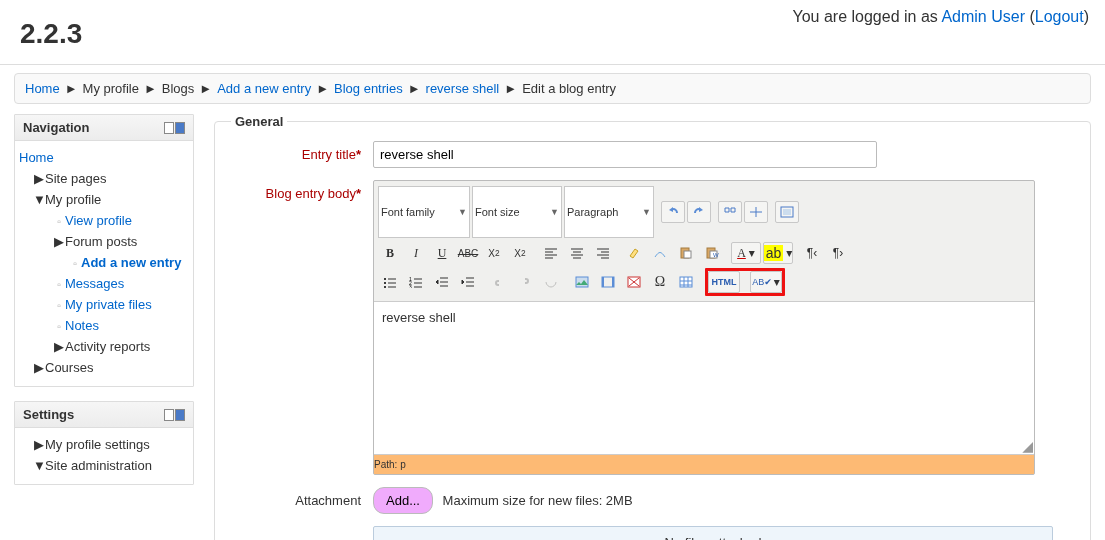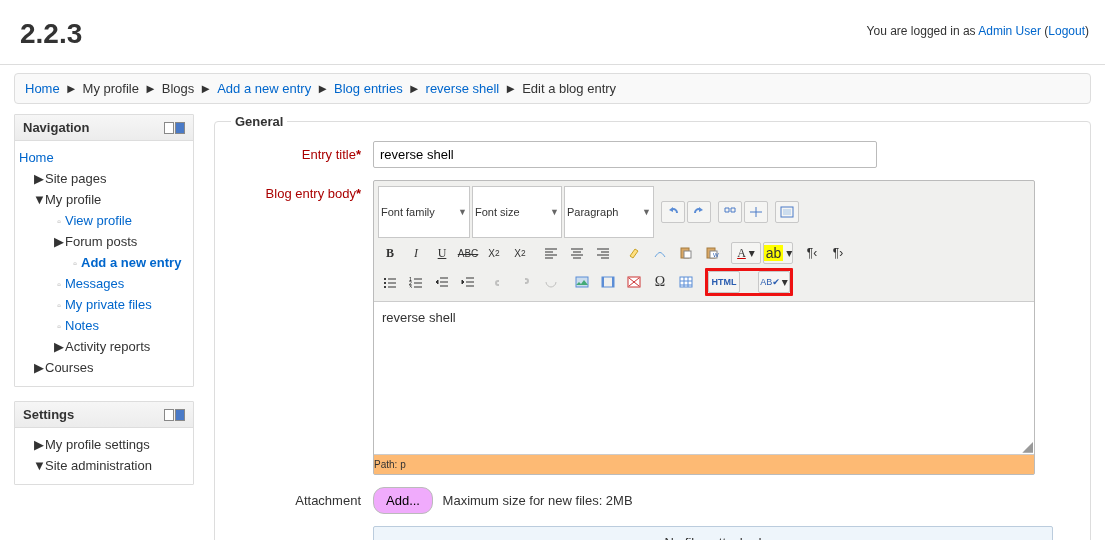--- a/index.html
+++ b/index.html
@@ -1,18 +1,18 @@
 <!DOCTYPE html>
 <html><head>
 <meta charset="utf-8">
 <style>
 html,body{margin:0;padding:0;font-family:Arial,Helvetica,sans-serif;font-size:13px;color:#333;background:#fff}
 a{color:#0066cc;text-decoration:none;cursor:pointer}
 .page{width:1105px;height:540px;position:relative;overflow:hidden}
-.login-info{position:absolute;top:24px;right:16px;font-size:12px;color:#333}
+.login-info{position:absolute;top:8px;right:16px;font-size:16px;color:#333}
 .header{padding:18px 20px 14px 20px;border-bottom:1px solid #ddd}
 .header h1{margin:0;font-size:28px;font-weight:bold;color:#333}
 .navbar{margin:8px 14px 10px 14px;border:1px solid #ddd;border-radius:4px;background:#f9f9f9;padding:7px 10px;font-size:13px}
 .navbar .sep{display:inline-block;margin:0 5px;color:#333}
 .content-wrap{display:flex;align-items:flex-start;padding:0 14px}
 .sidebar{width:180px;flex-shrink:0;display:flex;flex-direction:column;gap:14px}
 .block{border:1px solid #ddd;border-radius:1px}
 .block-header{background:linear-gradient(#f6f6f6,#ececec);border-bottom:1px solid #ddd;padding:5px 8px;font-weight:bold;font-size:13px;display:flex;align-items:center;justify-content:space-between}
 .block-ctrl{display:flex;gap:1px}
 .ctrl-box{width:8px;height:10px;border:1px solid #888;background:#fff}
@@ -37,21 +37,21 @@
 input.text{width:490px;padding:5px 6px;border:1px solid #bbb;border-radius:2px;font-size:13px}
 .editor-wrap{border:1px solid #bbb;border-radius:2px;width:660px;background:#f0f0ee}
 .toolbar-rows{padding:3px 4px}
 .tb-row{display:flex;align-items:center;gap:2px;padding:2px 0}
 .tb-btn{width:22px;height:20px;border:1px solid transparent;border-radius:2px;display:flex;align-items:center;justify-content:center;background:#f0f0ee;font-size:12px;cursor:pointer}
 .tb-btn.box{border-color:#c8c8c8;background:#f5f5f3}
 .tb-sep{width:3px;height:20px}
 .tb-select{height:22px;border:1px solid #c8c8c8;background:#fff;font-size:11px;padding:14px 2px;display:flex;align-items:center;justify-content:space-between;gap:6px;cursor:pointer}
 .tb-select .car{font-size:9px;color:#666}
 .ff{width:86px}.fs{width:84px}.fp{width:84px}
-.redbox{border:3px solid #e11;padding:0;display:flex;gap:18px;border-radius:1px}
+.redbox{border:3px solid #e11;padding:0;display:flex;gap:10px;border-radius:1px}
 .iframe-area{background:#fff;border-top:1px solid #ccc;height:136px;padding:8px;font-size:13px;color:#333;position:relative}
 .path-bar{background:#fdba74;border-top:1px solid #ccc;padding:4px 0;font-size:10px;color:#333}
 .resize-grip{position:absolute;right:1px;bottom:1px;width:12px;height:12px;color:#999;font-size:14px;line-height:10px;text-align:right;cursor:nwse-resize}
 .add-btn{border:1px solid #bbb;background:#f0abfc;border-radius:11px;padding:5px 12px;font-size:13px;cursor:pointer}
 .att-info{margin-left:6px;font-size:13px}
 .file-drop{margin-top:12px;border:1px solid #bcd;background:#eef5fb;text-align:center;padding:8px 0;font-size:13px;color:#333;border-radius:2px;width:678px}
 svg{display:block}
 </style>
 </head>
 <body>

